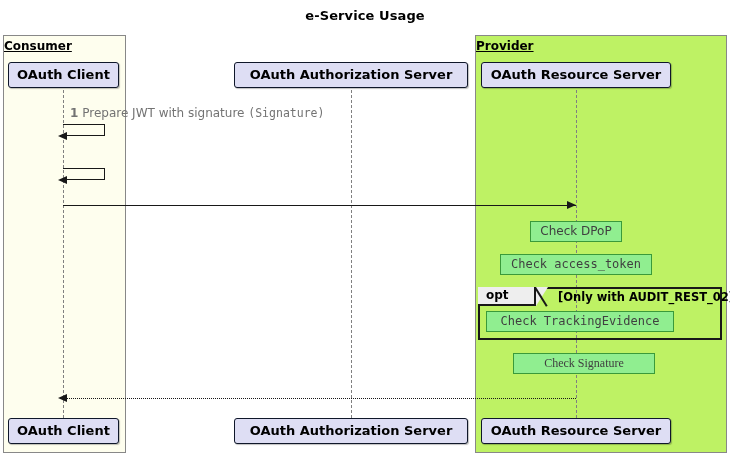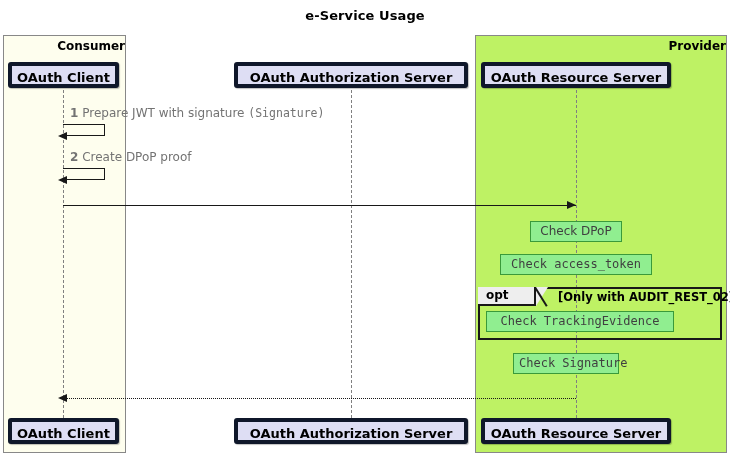--- a/index.html
+++ b/index.html
@@ -34,40 +34,41 @@
   
   .group-box {
     border: 1px solid #888888;
     box-sizing: border-box;
   }
   .group-title {
     position: absolute;
     top: 3px;
     left: 0;
     width: 100%;
-    text-align: right;
-    font-size: 12px;
-    font-weight: bold;
-    color: #000000;
+    text-align: left;
+    font-size: 12px;
+    font-weight: bold;
+    color: #000000;
+    text-decoration: underline;
   }
   #group-consumer { left: 3px; top: 35px; width: 123px; height: 418px; background: #FEFEEE; }
   #group-pdnd     { left: 228px; top: 35px; width: 245px; height: 418px; background: #EFFDFD; }
   #group-provider { left: 475px; top: 35px; width: 252px; height: 418px; background: #bef264; }
 
   
   .lifeline {
     width: 0;
     border-left: 1px dashed #A80036;
     border-left-color: #808080;
   }
 
   
   .participant {
     background: #DEDEF4;
-    border: 4px solid #0f172a;
+    border: 1px solid #0f172a;
     border-radius: 3px;
     box-sizing: border-box;
     text-align: center;
     font-size: 13px;
     font-weight: bold;
     color: #000000;
     line-height: 24px;
     height: 26px;
     box-shadow: 1px 1px 1px rgba(0,0,0,0.25);
   }
@@ -189,23 +190,20 @@
   <div class="abs participant" style="left:234px; top:62px; width:234px;">OAuth Authorization Server</div>
 
   <div class="abs participant" style="left:481px; top:62px; width:190px;">OAuth Resource Server</div>
 
   <div class="abs msg-label" style="left:70px; top:106px;">
     <span class="seq">1</span><span>&nbsp;</span><span>Prepare JWT with signature </span><span class="mono">(Signature)</span>
   </div>
   <div class="abs self-loop" style="left:63px; top:124px; width:42px; height:12px;"></div>
   <div class="abs arrow-left" style="left:58px; top:132px;"></div>
 
-  <div class="abs msg-label" style="left:70px; top:150px;">
-    <span class="seq">2</span><span>&nbsp;</span><span>Create DPoP proof</span>
-  </div>
   <div class="abs self-loop" style="left:63px; top:168px; width:42px; height:12px;"></div>
   <div class="abs arrow-left" style="left:58px; top:176px;"></div>
 
   <div class="abs msg-line-solid" style="left:63px; top:205px; width:513px;"></div>
   <div class="abs arrow-right" style="left:567px; top:201px;"></div>
 
   <div class="abs note note-sans" style="left:530px; top:221px; width:92px;">Check DPoP</div>
 
   <div class="abs note" style="left:500px; top:254px; width:152px;">Check access_token</div>
 
@@ -214,21 +212,21 @@
   <div class="abs" id="opt-tab" style="left:478px; top:287px; width:58px; height:19px;">opt</div>
   <div class="abs" id="opt-tab-notch" style="left:536px; top:287px;"></div>
   <div class="abs" style="left:536px; top:287px;">
     <div id="opt-tab-notch-line"></div>
   </div>
 
   <div class="abs" id="opt-condition" style="left:558px; top:290px;">[Only with AUDIT_REST_02]</div>
 
   <div class="abs note" style="left:486px; top:311px; width:188px;">Check TrackingEvidence</div>
 
-  <div class="abs note" style="left:513px; top:353px; width:106px;">Check Signature</div>
+  <div class="abs note" style="left:513px; top:353px; width:142px;font-family:Liberation Serif, serif;">Check Signature</div>
 
   <div class="abs msg-line-dotted" style="left:63px; top:398px; width:513px;"></div>
   <div class="abs arrow-left" style="left:58px; top:394px;"></div>
 
   <div class="abs participant" style="left:8px; top:418px; width:111px;">OAuth Client</div>
 
   <div class="abs participant" style="left:234px; top:418px; width:234px;">OAuth Authorization Server</div>
 
   <div class="abs participant" style="left:481px; top:418px; width:190px;">OAuth Resource Server</div>
 

